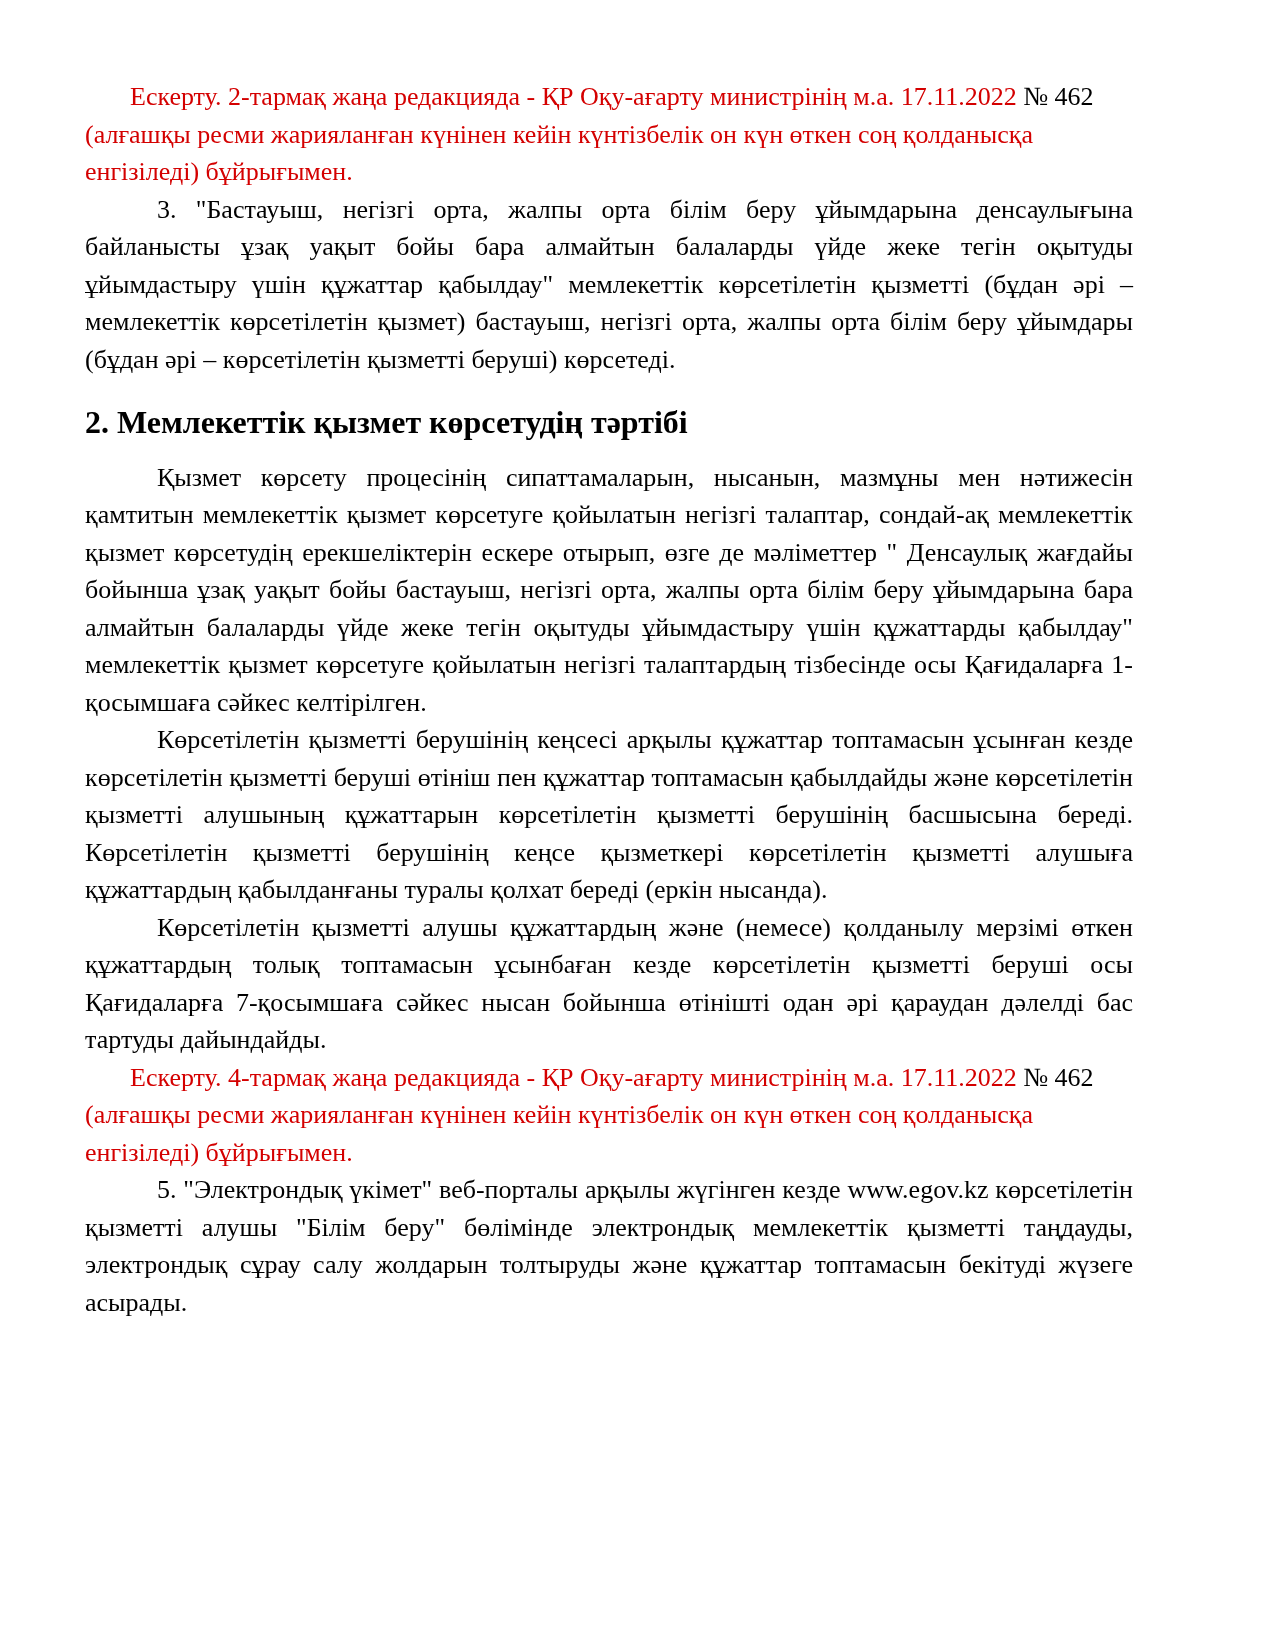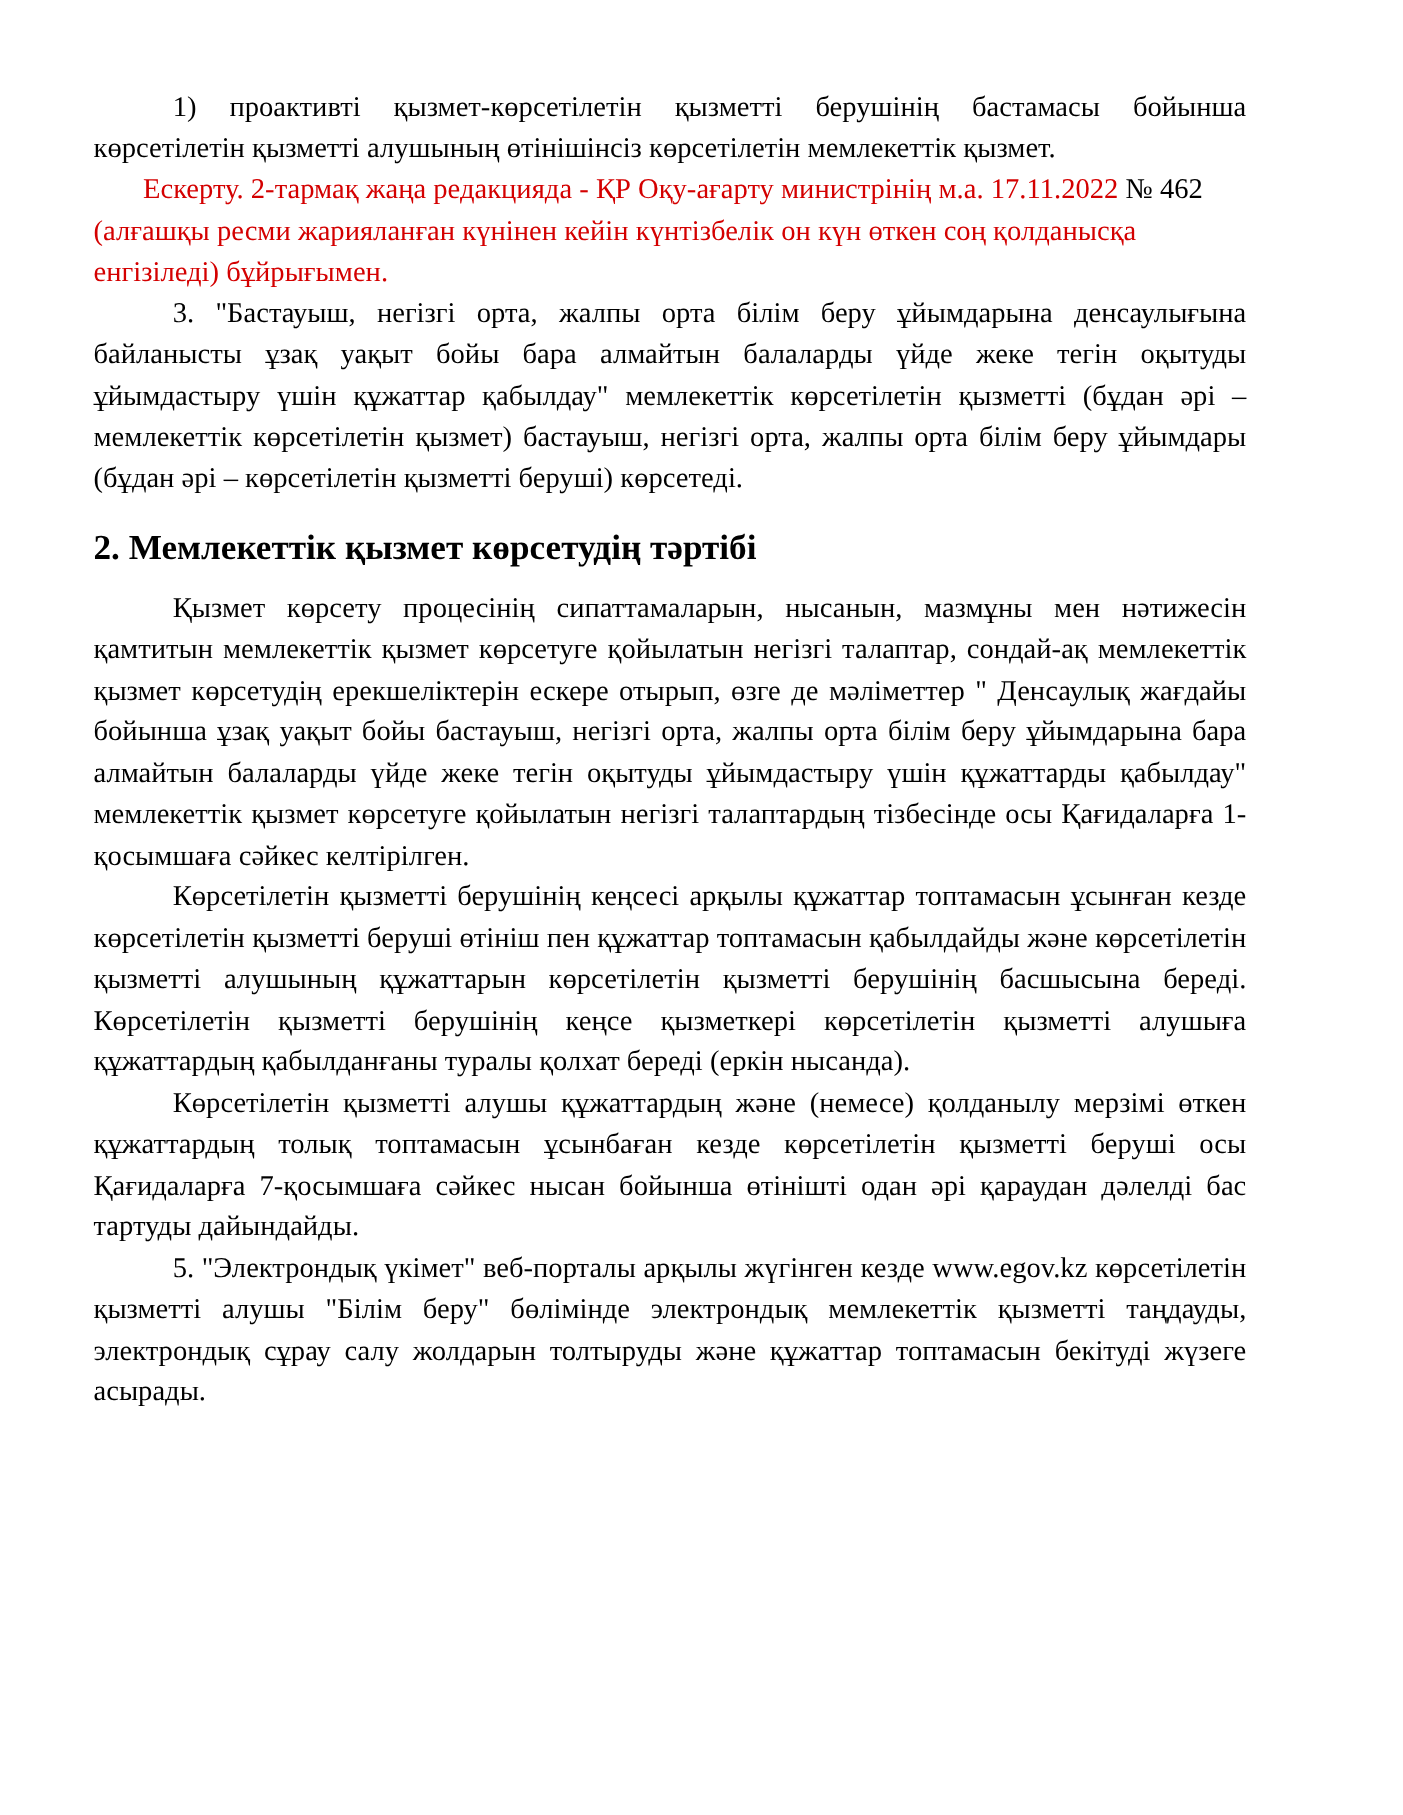--- a/index.html
+++ b/index.html
@@ -44,22 +44,22 @@
     color: #000000;
     text-align: left;
     text-indent: 0;
   }
 </style>
 </head>
 <body>
 
 <main class="page">
   <div class="doc" id="doc-body">
-      <p class="body">1) проактивті қызмет-көрсетілетін қызметті берушінің бастамасы бойынша көрсетілетін қызметті алушының өтінішінсіз көрсетілетін мемлекеттік қызмет.</p>
       <p class="note"><span class="run-red">Ескерту. 2-тармақ жаңа редакцияда - ҚР Оқу-ағарту министрінің м.а. 17.11.2022 </span><span class="run-black">№ 462</span><span class="run-red"> (алғашқы ресми жарияланған күнінен кейін күнтізбелік он күн өткен соң қолданысқа енгізіледі) бұйрығымен.</span></p>
       <p class="body">3. "Бастауыш, негізгі орта, жалпы орта білім беру ұйымдарына денсаулығына байланысты ұзақ уақыт бойы бара алмайтын балаларды үйде жеке тегін оқытуды ұйымдастыру үшін құжаттар қабылдау" мемлекеттік көрсетілетін қызметті (бұдан әрі – мемлекеттік көрсетілетін қызмет) бастауыш, негізгі орта, жалпы орта білім беру ұйымдары (бұдан әрі – көрсетілетін қызметті беруші) көрсетеді.</p>
       <h2 class="heading">2. Мемлекеттік қызмет көрсетудің тәртібі</h2>
       <p class="body">Қызмет көрсету процесінің сипаттамаларын, нысанын, мазмұны мен нәтижесін қамтитын мемлекеттік қызмет көрсетуге қойылатын негізгі талаптар, сондай-ақ мемлекеттік қызмет көрсетудің ерекшеліктерін ескере отырып, өзге де мәліметтер " Денсаулық жағдайы бойынша ұзақ уақыт бойы бастауыш, негізгі орта, жалпы орта білім беру ұйымдарына бара алмайтын балаларды үйде жеке тегін оқытуды ұйымдастыру үшін құжаттарды қабылдау" мемлекеттік қызмет көрсетуге қойылатын негізгі талаптардың тізбесінде осы Қағидаларға 1-қосымшаға сәйкес келтірілген.</p>
       <p class="body">Көрсетілетін қызметті берушінің кеңсесі арқылы құжаттар топтамасын ұсынған кезде көрсетілетін қызметті беруші өтініш пен құжаттар топтамасын қабылдайды және көрсетілетін қызметті алушының құжаттарын көрсетілетін қызметті берушінің басшысына береді. Көрсетілетін қызметті берушінің кеңсе қызметкері көрсетілетін қызметті алушыға құжаттардың қабылданғаны туралы қолхат береді (еркін нысанда).</p>
       <p class="body">Көрсетілетін қызметті алушы құжаттардың және (немесе) қолданылу мерзімі өткен құжаттардың толық топтамасын ұсынбаған кезде көрсетілетін қызметті беруші осы Қағидаларға 7-қосымшаға сәйкес нысан бойынша өтінішті одан әрі қараудан дәлелді бас тартуды дайындайды.</p>
+      <p class="note"><span class="run-red">Ескерту. 4-тармақ жаңа редакцияда - ҚР Оқу-ағарту министрінің м.а. 17.11.2022 </span><span class="run-black">№ 462</span><span class="run-red"> (алғашқы ресми жарияланған күнінен кейін күнтізбелік он күн өткен соң қолданысқа енгізіледі) бұйрығымен.</span></p>
       <p class="body">5. "Электрондық үкімет" веб-порталы арқылы жүгінген кезде www.egov.kz көрсетілетін қызметті алушы "Білім беру" бөлімінде электрондық мемлекеттік қызметті таңдауды, электрондық сұрау салу жолдарын толтыруды және құжаттар топтамасын бекітуді жүзеге асырады.</p>
     </div>
 </main>
 
 </body></html>

